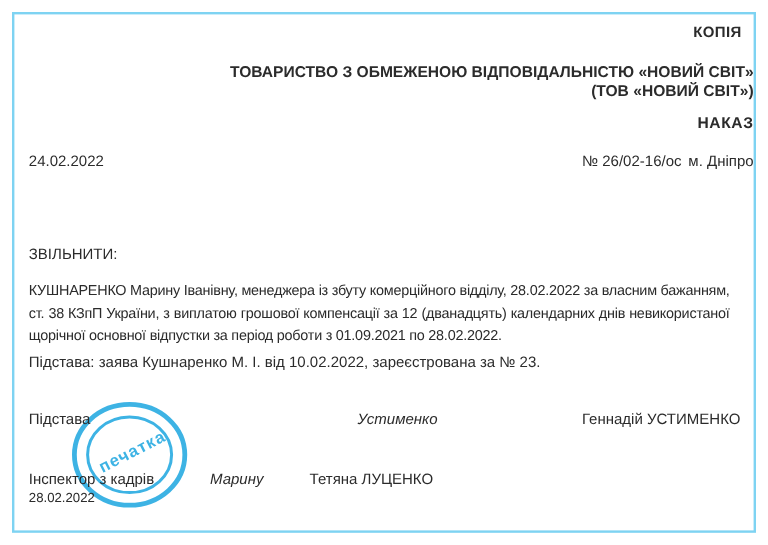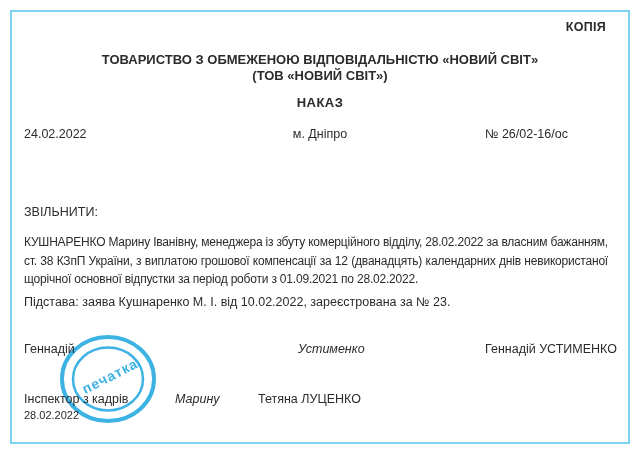--- a/index.html
+++ b/index.html
@@ -23,31 +23,31 @@
     bottom: 10px;
     border: 2px solid #7ed3f2;
     background: #ffffff;
   }
   .page * { color: #2b2b2b; }
 
   .abs { position: absolute; white-space: nowrap; }
 
   .copy-label {
     top: 8px;
-    right: 22px;
+    right: 10px;
     font-size: 12.5px;
     font-weight: bold;
     letter-spacing: 0.3px;
     z-index: 2;
     margin-left: 13px;
   }
   .centered {
     left: 0;
     width: 100%;
-    text-align: center;
+    text-align: right;
     z-index: 2;
   }
   .org-full  { top: 40px; font-size: 13px; font-weight: bold; }
   .org-short { top: 56px; font-size: 13px; font-weight: bold; }
   .doc-type  { top: 83px; font-size: 13px; font-weight: bold; letter-spacing: 0.5px; }
 
   .meta-date    { top: 115px; left: 12px;  font-size: 12.5px; z-index: 2; }
   .meta-city    { top: 115px; font-size: 12.5px; }
   .meta-number  { top: 115px; left: 473px; font-size: 12.5px; z-index: 2; }
 
@@ -120,21 +120,21 @@
     <div class="abs meta-date">24.02.2022</div>
     <div class="abs centered meta-city">м. Дніпро</div>
     <div class="abs meta-number">№ 26/02-16/ос</div>
 
     <div class="abs resolution">ЗВІЛЬНИТИ:</div>
 
     <div class="abs body-par">КУШНАРЕНКО Марину Іванівну, менеджера із збуту комерційного відділу, 28.02.2022 за власним бажанням, ст. 38 КЗпП України, з виплатою грошової компенсації за 12 (дванадцять) календарних днів невикористаної щорічної основної відпустки за період роботи з 01.09.2021 по 28.02.2022.</div>
 
     <div class="abs basis">Підстава: заява Кушнаренко М. І. від 10.02.2022, зареєстрована за № 23.</div>
 
-    <div class="abs sig-title-director">Геннадій</div>
+    <div class="abs sig-title-director">Підстава</div>
     <div class="abs sig-sign-director">Устименко</div>
     <div class="abs sig-name-director">Геннадій УСТИМЕНКО</div>
 
     <div class="abs sig-title-inspector">Інспектор з кадрів</div>
     <div class="abs sig-sign-inspector">Марину</div>
     <div class="abs sig-name-inspector">Тетяна ЛУЦЕНКО</div>
     <div class="abs cert-date">28.02.2022</div>
 
   </div>
 </div>

